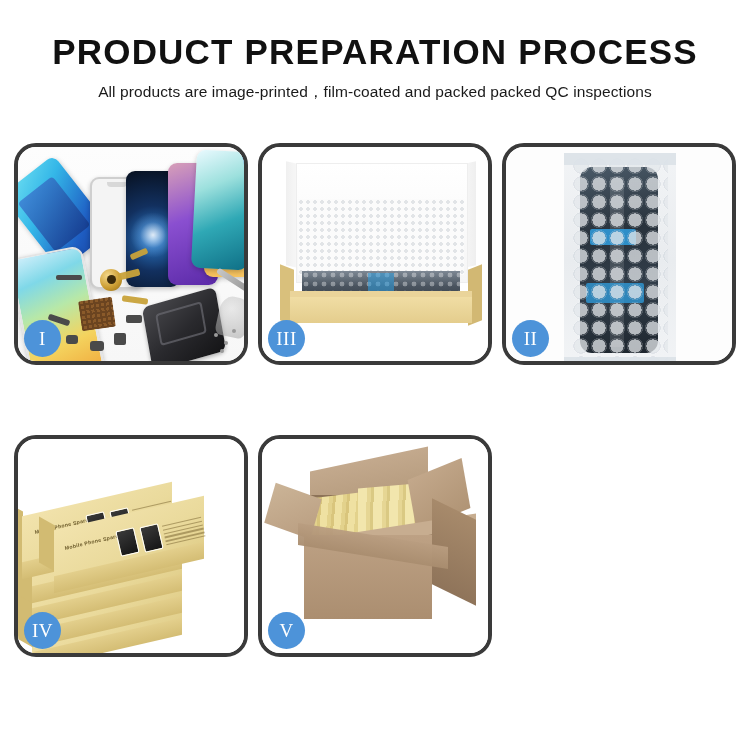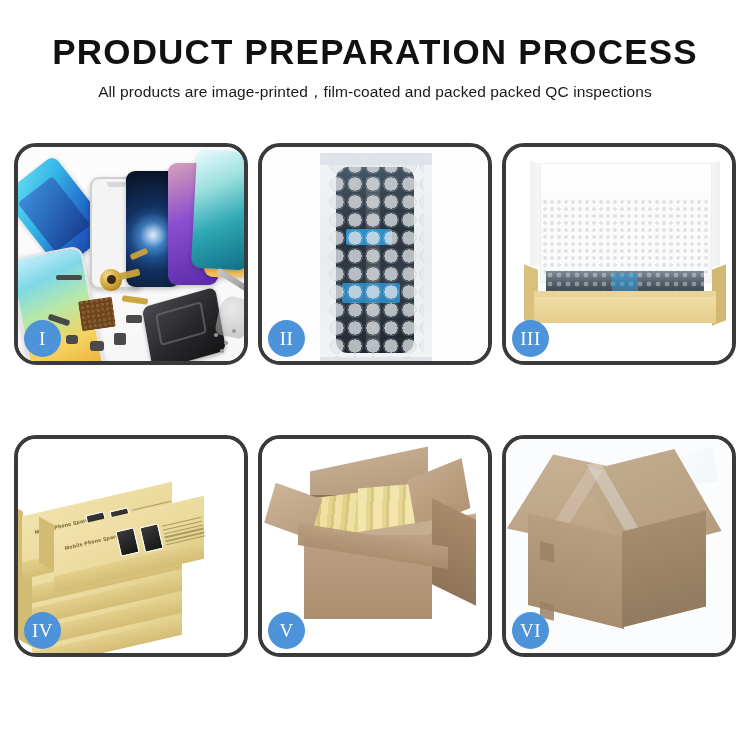--- a/index.html
+++ b/index.html
@@ -358,54 +358,54 @@
         <div class="tweezer"></div>
         <div class="screw" style="left:196px;top:186px;"></div>
         <div class="screw" style="left:206px;top:194px;"></div>
         <div class="screw" style="left:214px;top:182px;"></div>
         <div class="screw" style="left:202px;top:202px;"></div>
       </div>
       <div class="badge">I</div>
     </div>
 
     <div class="panel">
-      <div class="scene p2">
-        <div class="bw-bag">
-          <div class="bw-phone">
-            <div class="strip"></div>
-            <div class="lbl1"></div>
-            <div class="lbl2"></div>
-          </div>
-          <div class="bubbles"></div>
-          <div class="bubbles2"></div>
-          <div class="bw-seal"></div>
-          <div class="bw-seal b"></div>
-        </div>
-      </div>
-      <div class="badge">II</div>
-    </div>
-
-    <div class="panel">
       <div class="scene p3">
         <div class="b3-lid-flapL"></div>
         <div class="b3-lid-flapR"></div>
         <div class="b3-lid"></div>
         <div class="b3-foam"></div>
         <div class="b3-base-left"></div>
         <div class="b3-base-right"></div>
         <div class="b3-contents">
           <div class="bluetag"></div>
         </div>
         <div class="b3-base-rim"></div>
         <div class="b3-base-front"></div>
       </div>
       <div class="badge">III</div>
     </div>
 
     <div class="panel">
+      <div class="scene p2">
+        <div class="bw-bag">
+          <div class="bw-phone">
+            <div class="strip"></div>
+            <div class="lbl1"></div>
+            <div class="lbl2"></div>
+          </div>
+          <div class="bubbles"></div>
+          <div class="bubbles2"></div>
+          <div class="bw-seal"></div>
+          <div class="bw-seal b"></div>
+        </div>
+      </div>
+      <div class="badge">II</div>
+    </div>
+
+    <div class="panel">
       <div class="scene p4">
         <div class="stack">
 
           <div class="kb" style="left:14px;top:150px;">
             <div class="side"></div>
               <div class="top"></div>
               <div class="front"></div>
           </div>
           <div class="kb" style="left:14px;top:128px;">
             <div class="side"></div>
@@ -470,29 +470,15 @@
         <div class="c5-flapLeft"></div>
         <div class="c5-flapRight"></div>
         <div class="c5-rim"></div>
         <div class="c5-right"></div>
         <div class="c5-body"></div>
         <div class="c5-flapFront"></div>
       </div>
       <div class="badge">V</div>
     </div>
 
-    <div class="panel">
-      <div class="scene p6">
-        <div class="c6-shine"></div>
-        <div class="c6-top"></div>
-        <div class="c6-top2"></div>
-        <div class="c6-tape"></div>
-        <div class="c6-tape2"></div>
-        <div class="c6-left"></div>
-        <div class="c6-right"></div>
-        <div class="c6-tab" style="left:34px;top:104px;width:14px;height:18px;transform:skewY(14deg);"></div>
-        <div class="c6-tab" style="left:34px;top:164px;width:14px;height:16px;transform:skewY(14deg);"></div>
-      </div>
-      <div class="badge">VI</div>
-    </div>
 
   </div>
 </div>
 
 </body></html>

